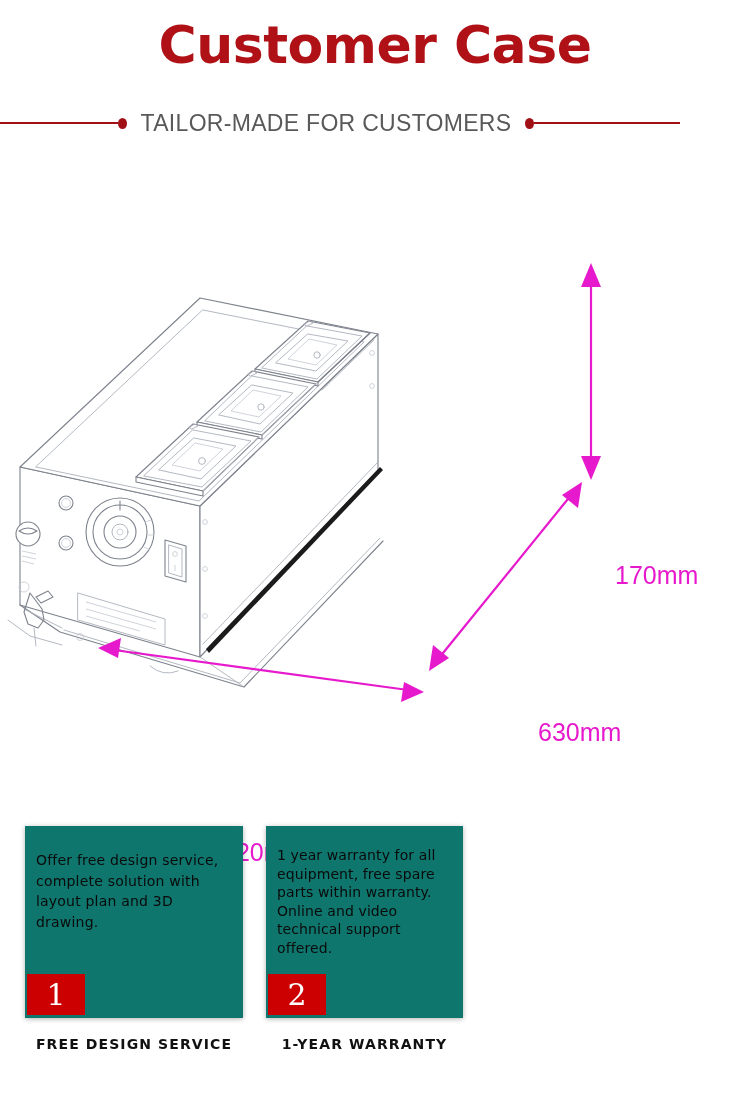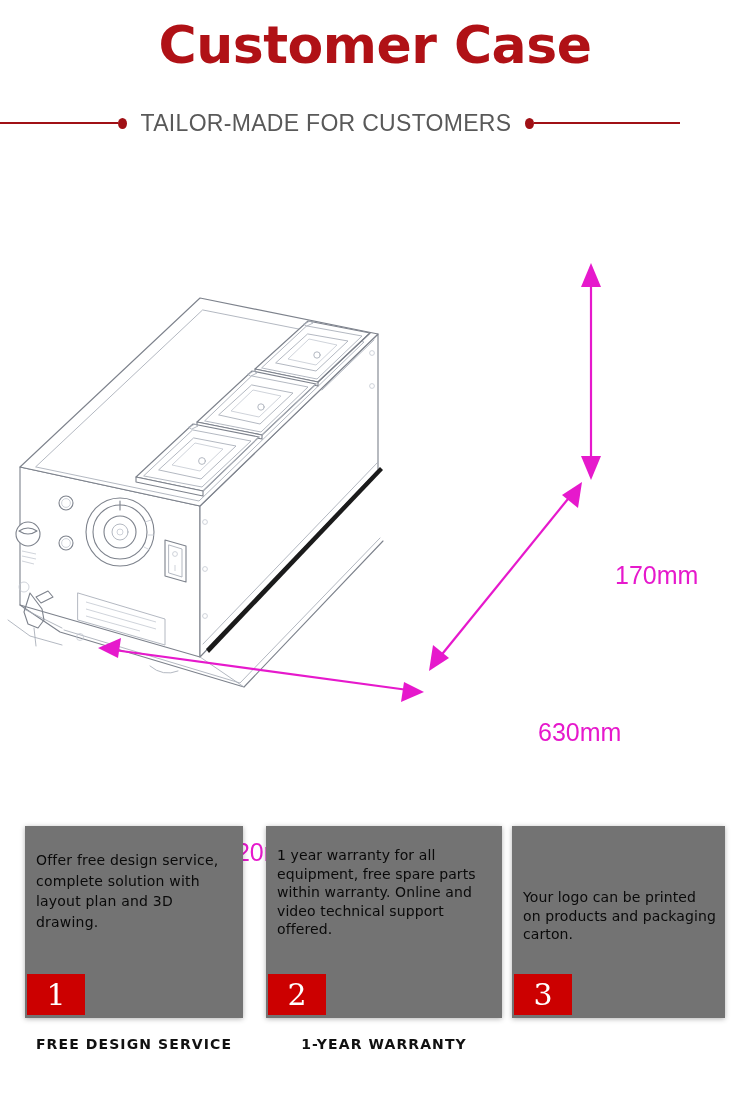--- a/index.html
+++ b/index.html
@@ -96,27 +96,27 @@
     left: 0;
     width: 750px;
     height: 260px;
   }
   .card-wrap {
     position: absolute;
     top: 0;
     width: 218px;
   }
   .card-wrap.c1 { left: 25px;  width: 218px; }
-  .card-wrap.c2 { left: 266px; width: 236px; }
+  .card-wrap.c2 { left: 266px; width: 197px; }
   .card-wrap.c3 { left: 512px; width: 213px; }
 
   .card-box {
     position: relative;
     height: 192px;
-    background: #737373;
+    background: #0f766e;
     box-shadow: 0 1px 5px rgba(0,0,0,0.30);
     box-sizing: border-box;
     padding-left: 35px;
   }
   .card-text {
     position: absolute;
     left: 11px;
     right: 8px;
     font-family: "DejaVu Sans", sans-serif;
     font-size: 14px;
@@ -315,19 +315,15 @@
 
   <div class="card-wrap c2">
     <div class="card-box">
       <div class="card-text">1 year warranty for all equipment, free spare parts within warranty. Online and video technical support offered.</div>
       <div class="card-badge">2</div>
     </div>
     <div class="card-caption">1-YEAR WARRANTY</div>
   </div>
 
   <div class="card-wrap c3">
-    <div class="card-box">
-      <div class="card-text">Your logo can be printed on products and packaging carton.</div>
-      <div class="card-badge">3</div>
-    </div>
   </div>
 
 </div>
 
 </body></html>

